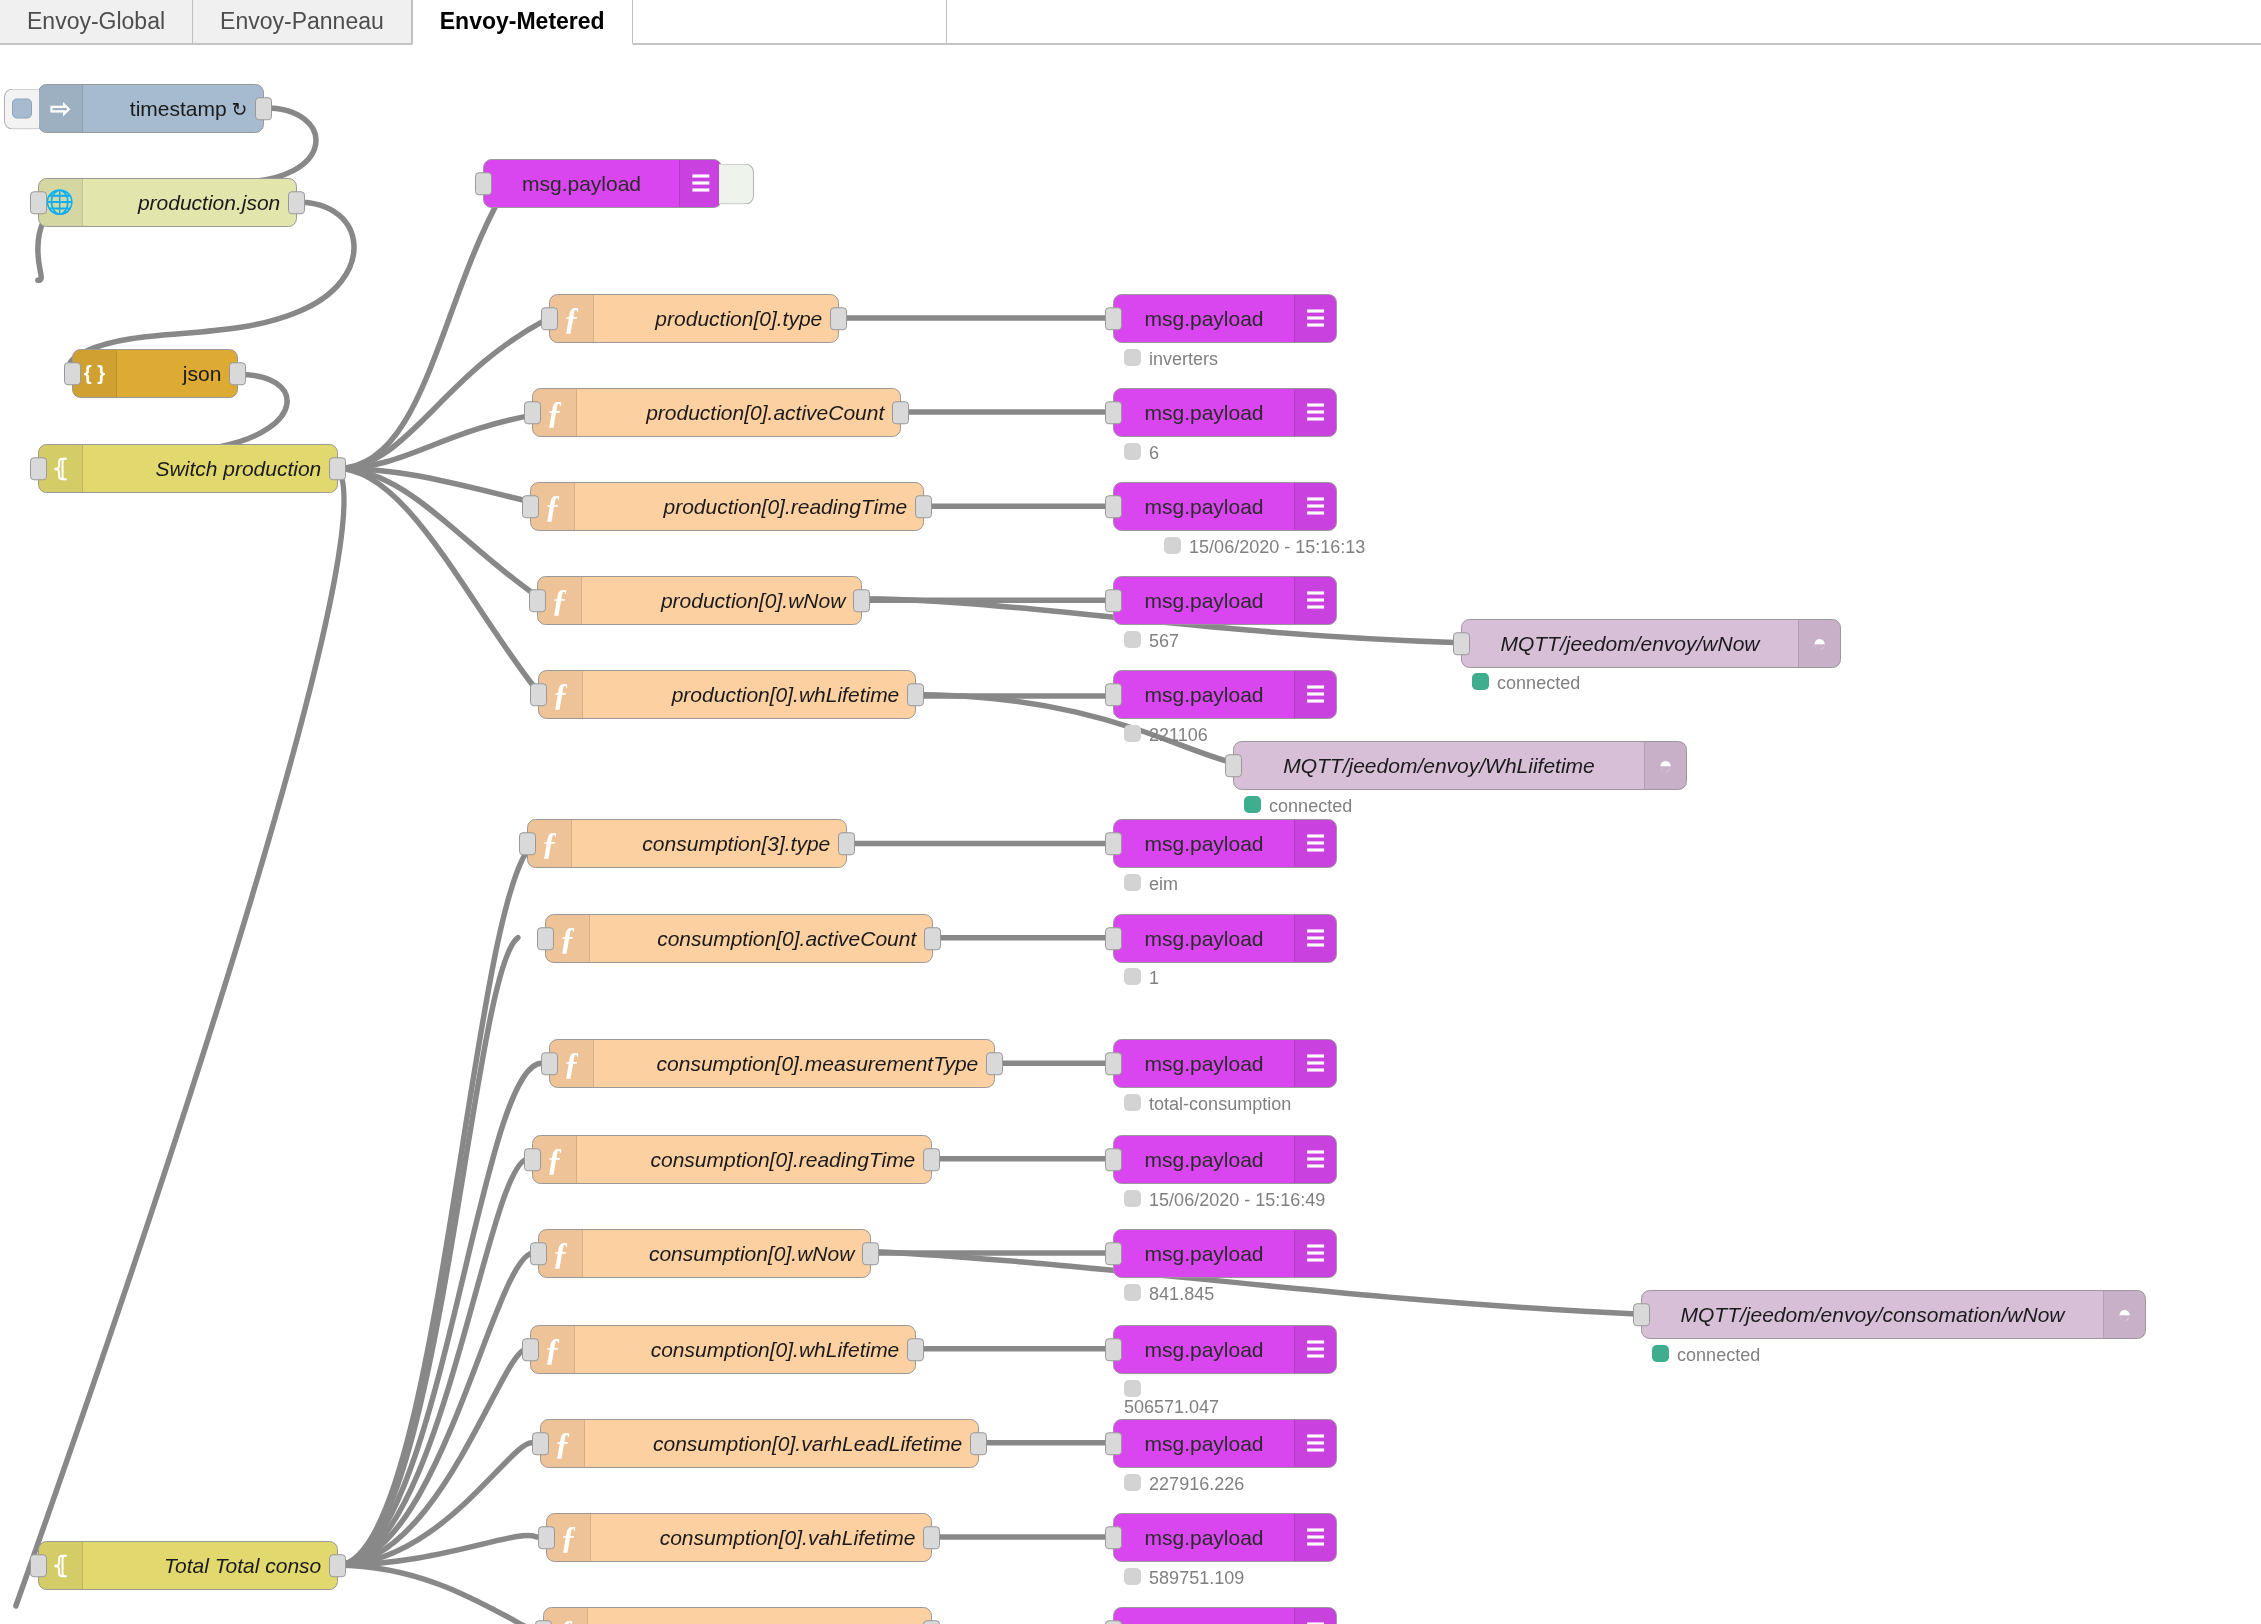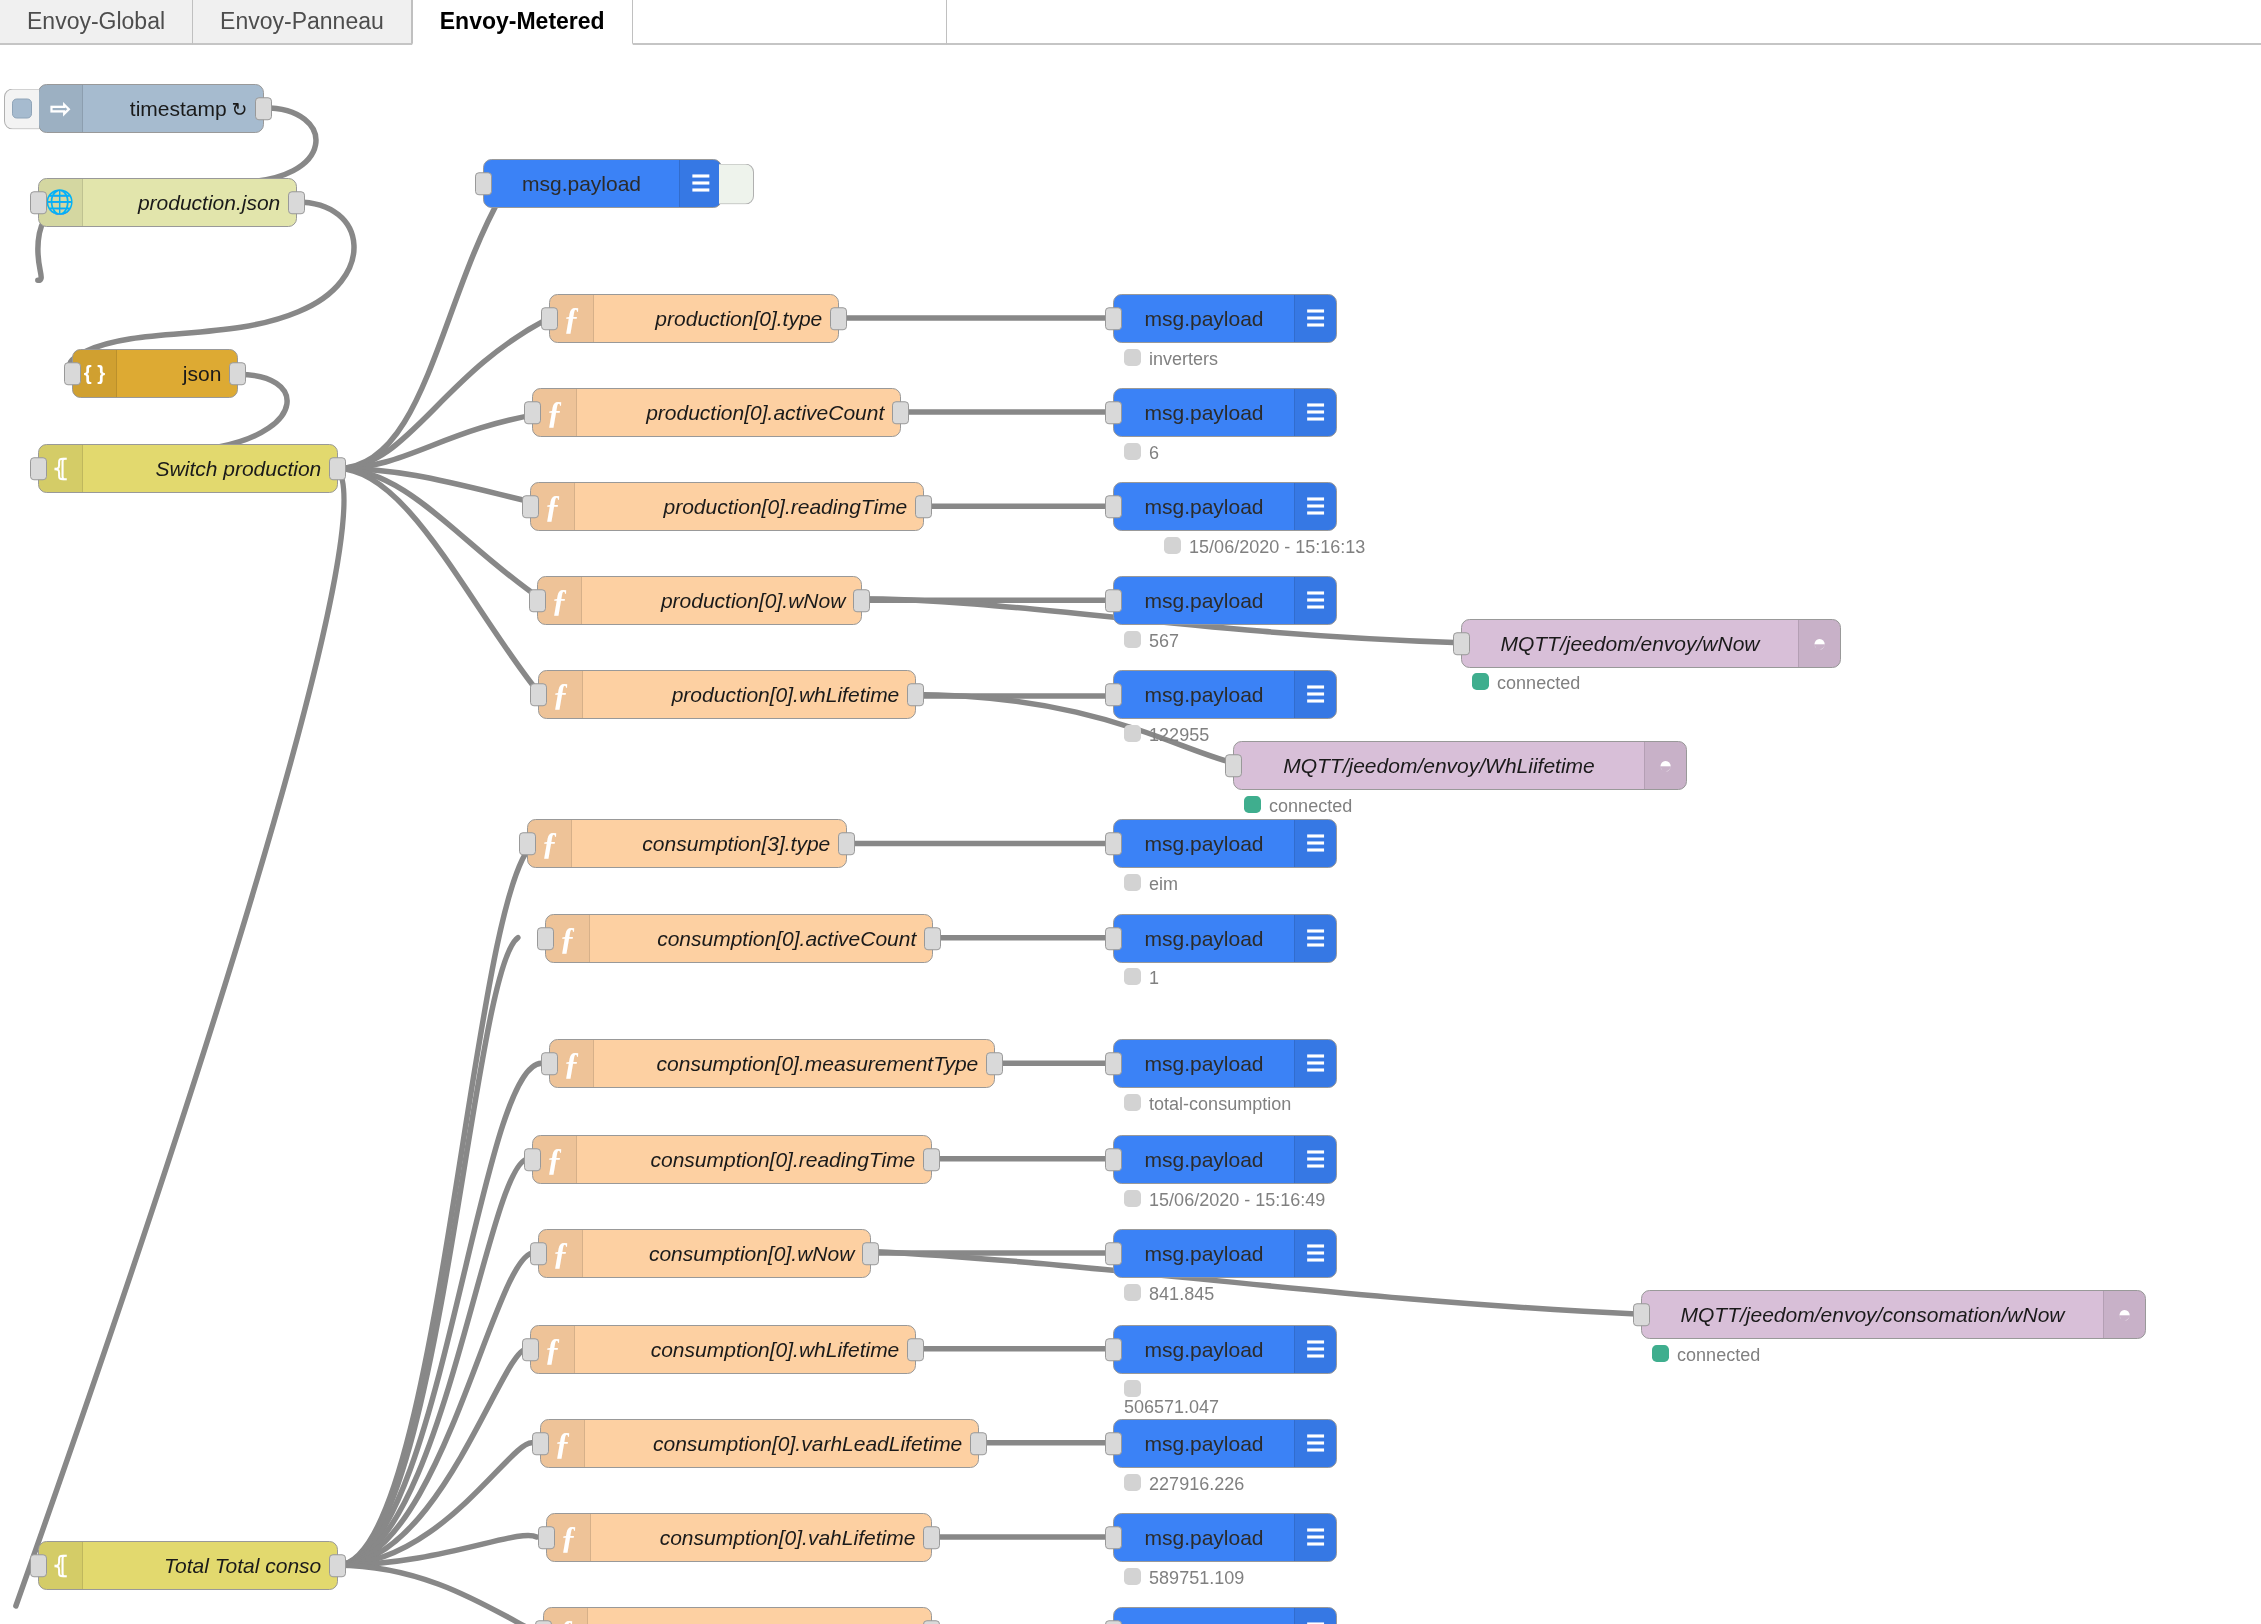--- a/index.html
+++ b/index.html
@@ -102,21 +102,21 @@
   }
   .port.in  { left: -9.4px; }
   .port.out { right: -9.4px; }
 
   
   .n-inject   { background: #a6bbcf; }
   .n-http     { background: #e2e5ac; }
   .n-json     { background: #ddaa33; }
   .n-switch   { background: #e2d96e; }
   .n-function { background: #fdd0a2; }
-  .n-debug    { background: #3b82f6; }
+  .n-debug    { background: #d946ef; }
   .n-mqtt     { background: #d8bfd8; }
 
   .n-debug .label { color: #2b2b2b; }
 
   
   .inject-btn {
     position: absolute;
     left: -35px; top: 50%; transform: translateY(-50%);
     width: 35px; height: 41px;
     background: #f3f3f3;
@@ -389,21 +389,21 @@
       </div>
       <div class="node n-debug" style="left: 1113px; top: 625px; width: 224px;">
         <div class="port in"></div>
         <div class="label center">msg.payload</div>
         <div class="right-icon-box">
           <span class="glyph" style="font-size:22px;">☰</span>
         </div>
       </div>
       <div class="status" style="left: 1124px; top: 680px;">
         <span class="dot"></span>
-        <span>122955</span>
+        <span>221106</span>
       </div>
     </div>
 
   <div id="consumption-rows">
       <div class="node n-function" style="left: 527px; top: 774px; width: 320px;">
         <div class="port in"></div>
         <div class="icon-box">
           <span class="glyph glyph-f">ƒ</span>
         </div>
         <div class="label italic">consumption[3].type</div>

